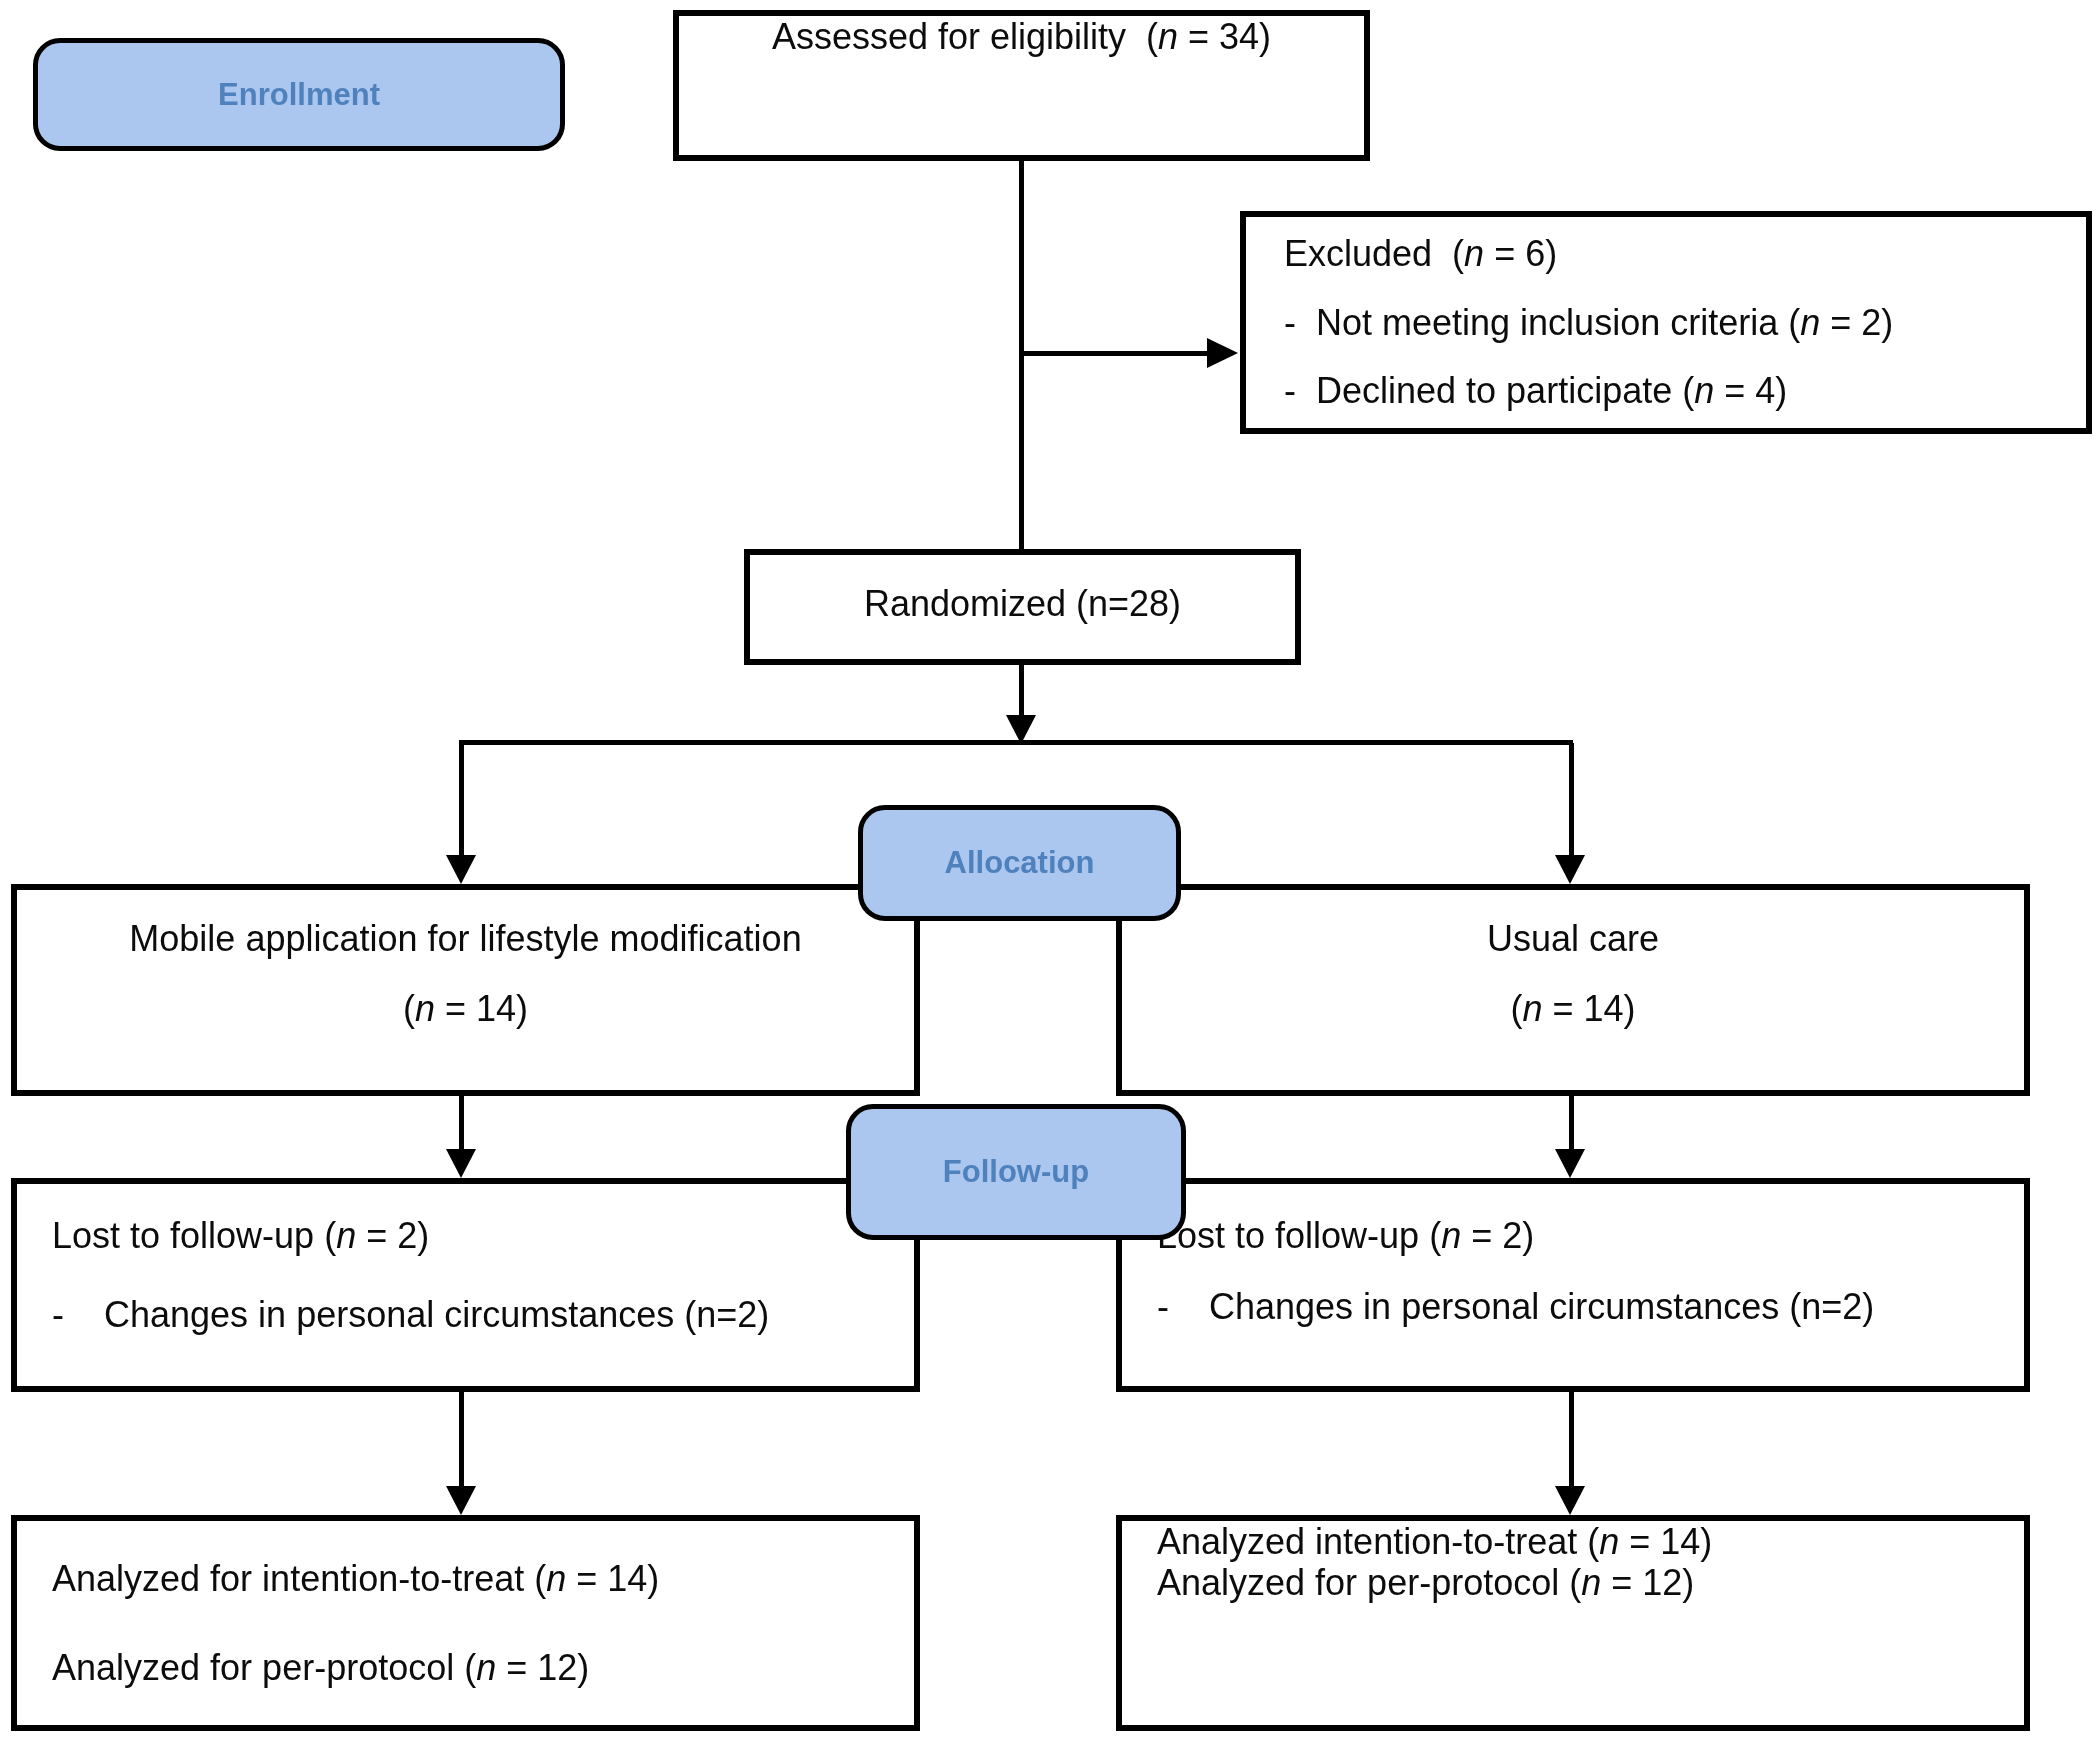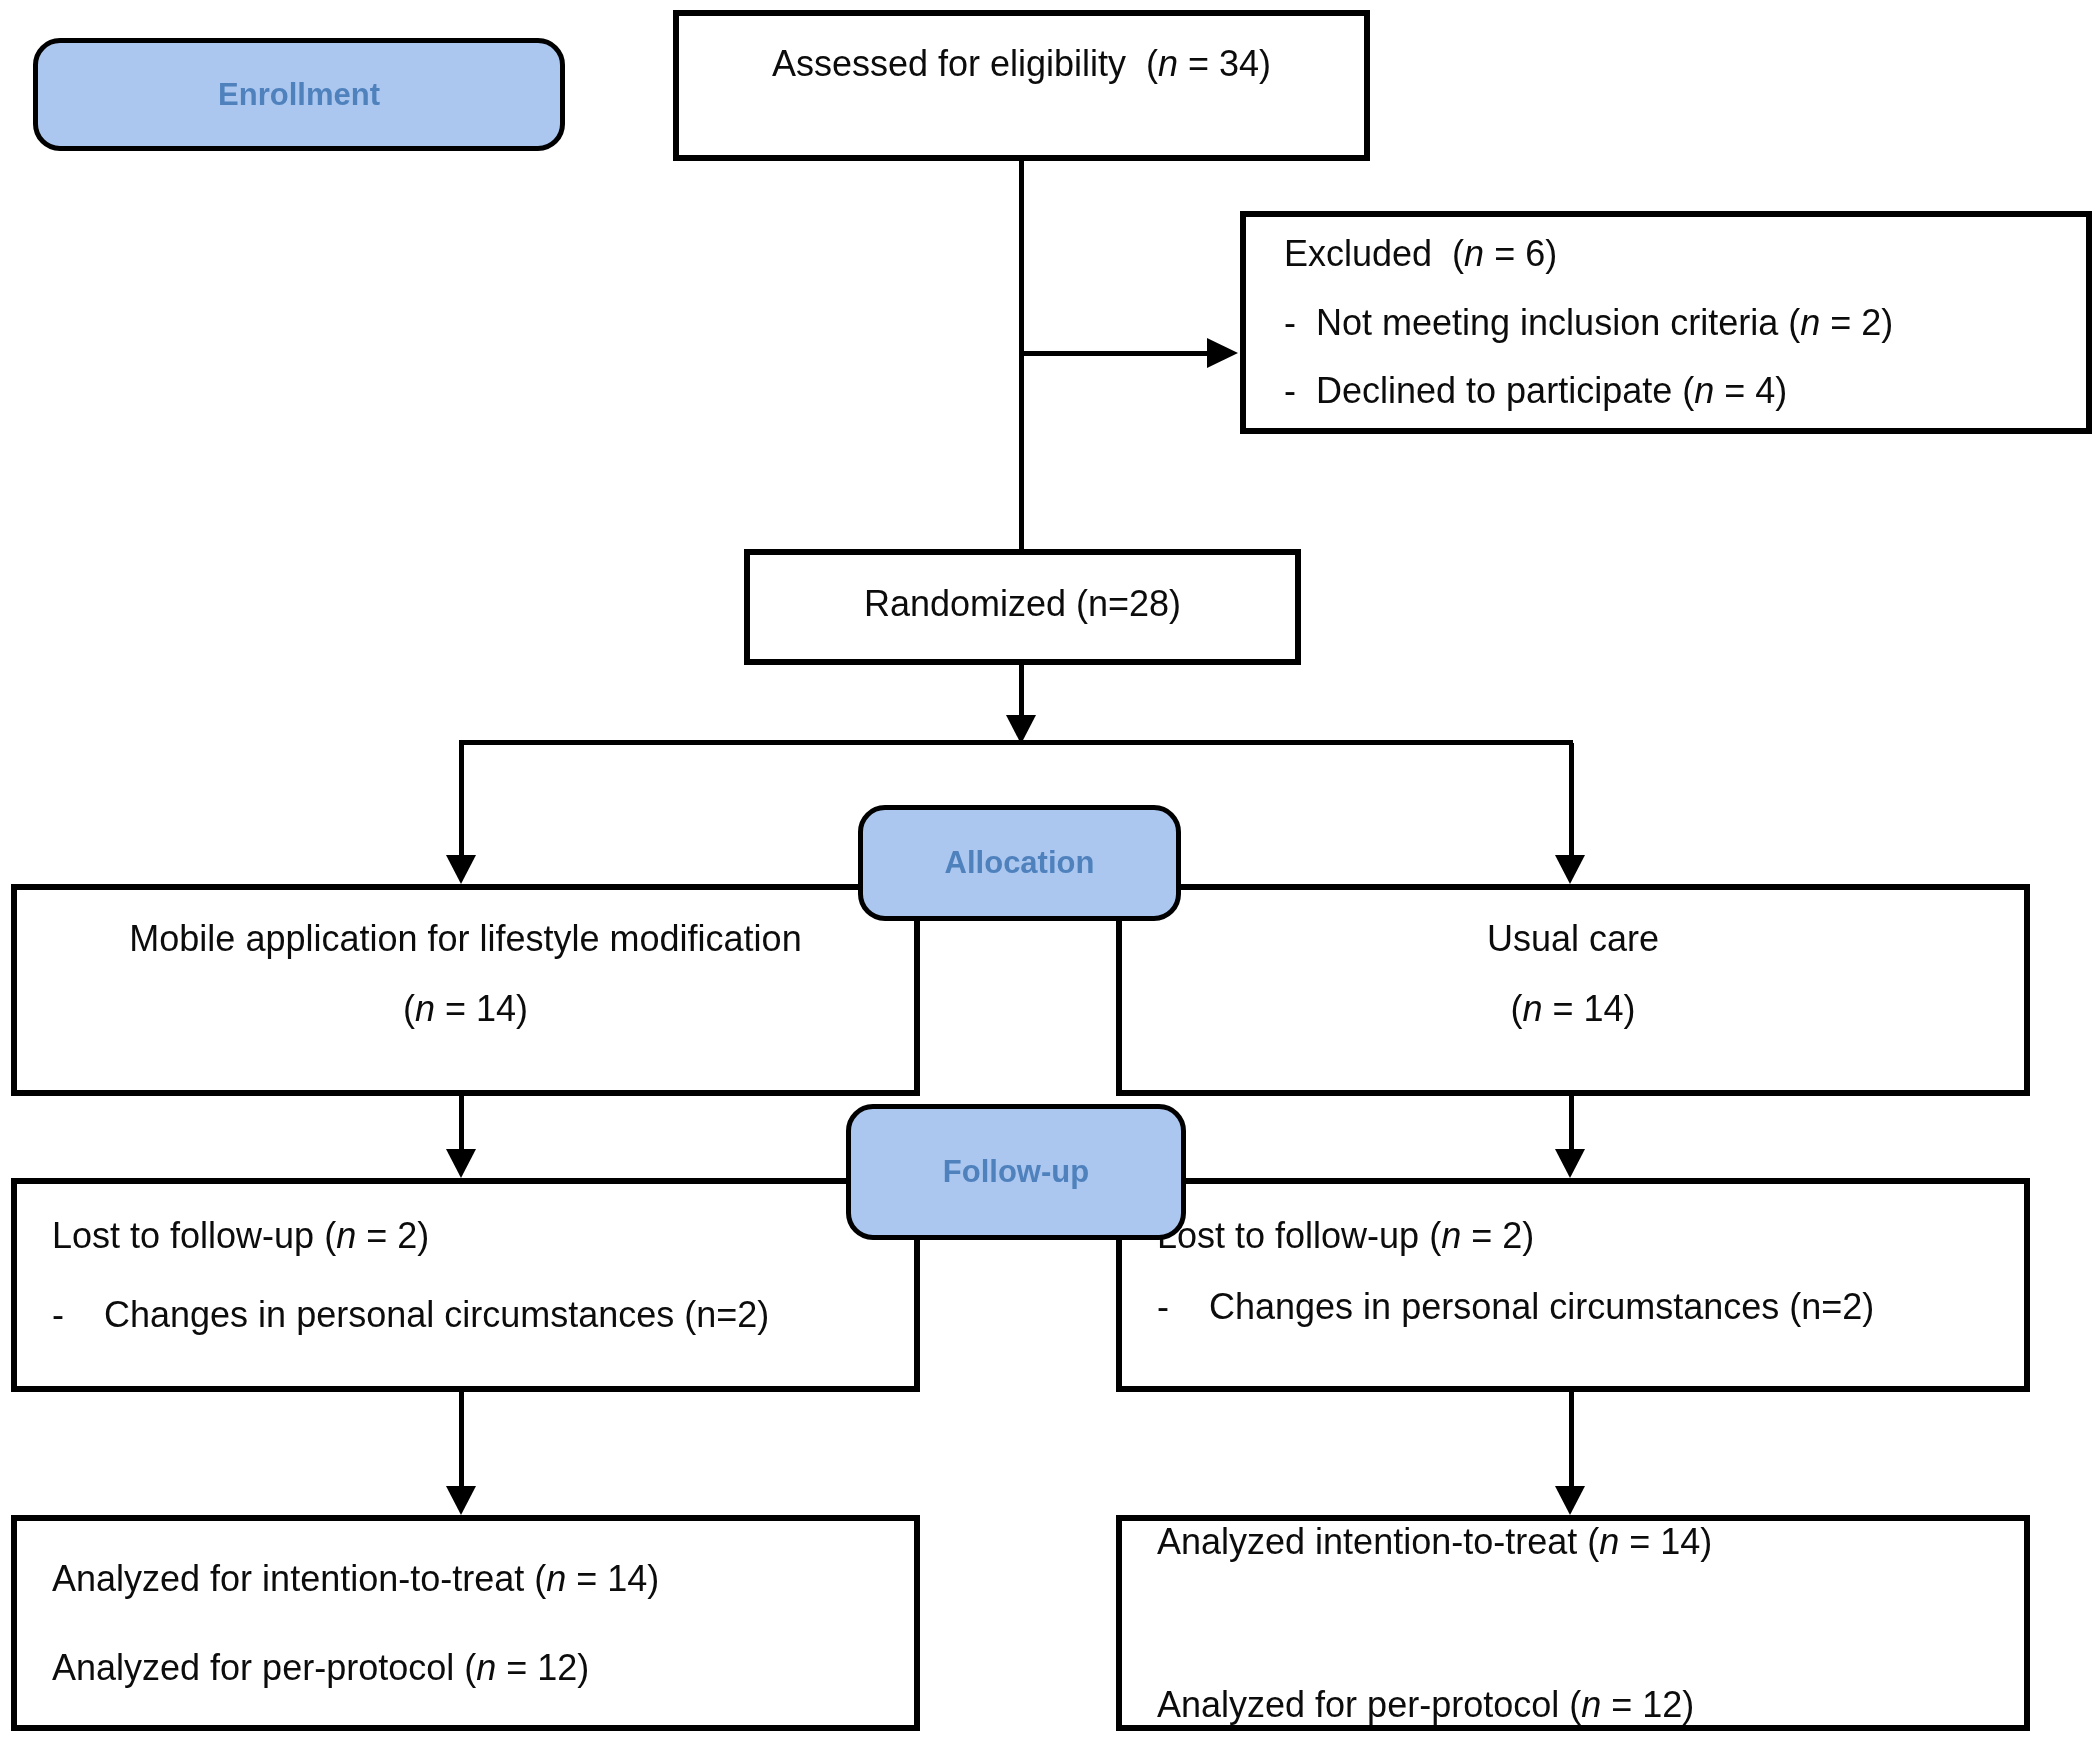--- a/index.html
+++ b/index.html
@@ -16,29 +16,29 @@
   .box{
     position:absolute;
     background:#ffffff;
     border:6px solid #000000;
     box-sizing:border-box;
     display:flex;
     flex-direction:column;
     font-size:36px;
   }
   .txt{white-space:pre-wrap;line-height:1.15;}
-  #box-assessed{left:673px;top:9.7px;width:697px;height:151px;justify-content:center;align-items:center;text-align:center;padding-bottom:42px;}
+  #box-assessed{left:673px;top:9.7px;width:697px;height:151px;align-items:center;text-align:center;padding-bottom:42px;}
   #box-excluded{left:1240px;top:211px;width:852px;height:223px;justify-content:center;padding-left:38px;padding-right:27px;gap:27px;}
   #box-randomized{left:744px;top:549px;width:557px;height:116px;justify-content:center;align-items:center;text-align:center;padding-bottom:6px;}
   #box-arm-left{left:11px;top:884px;width:909px;height:212px;justify-content:center;align-items:center;text-align:center;gap:29px;padding-bottom:33px;}
   #box-arm-right{left:1116px;top:884px;width:914px;height:212px;justify-content:center;align-items:center;text-align:center;gap:29px;padding-bottom:33px;}
   #box-fu-left{left:11px;top:1178px;width:909px;height:214px;padding-top:31px;padding-left:35px;padding-right:12px;gap:38px;}
   #box-fu-right{left:1116px;top:1178px;width:914px;height:214px;padding-top:31px;padding-left:35px;padding-right:12px;gap:30px;}
   #box-an-left{left:11px;top:1515px;width:909px;height:216px;justify-content:center;padding-left:35px;padding-right:12px;gap:48px;}
-  #box-an-right{left:1116px;top:1515px;width:914px;height:216px;justify-content:space-between;padding-left:35px;padding-right:12px;gap:48px;}
+  #box-an-right{left:1116px;top:1515px;width:914px;height:216px;justify-content:flex-start;padding-left:35px;padding-right:12px;}
   
   .stage{
     position:absolute;
     background:#abc7ef;
     border:5.4px solid #000000;
     border-radius:27px;
     box-sizing:border-box;
     display:flex;
     align-items:center;
     justify-content:center;

